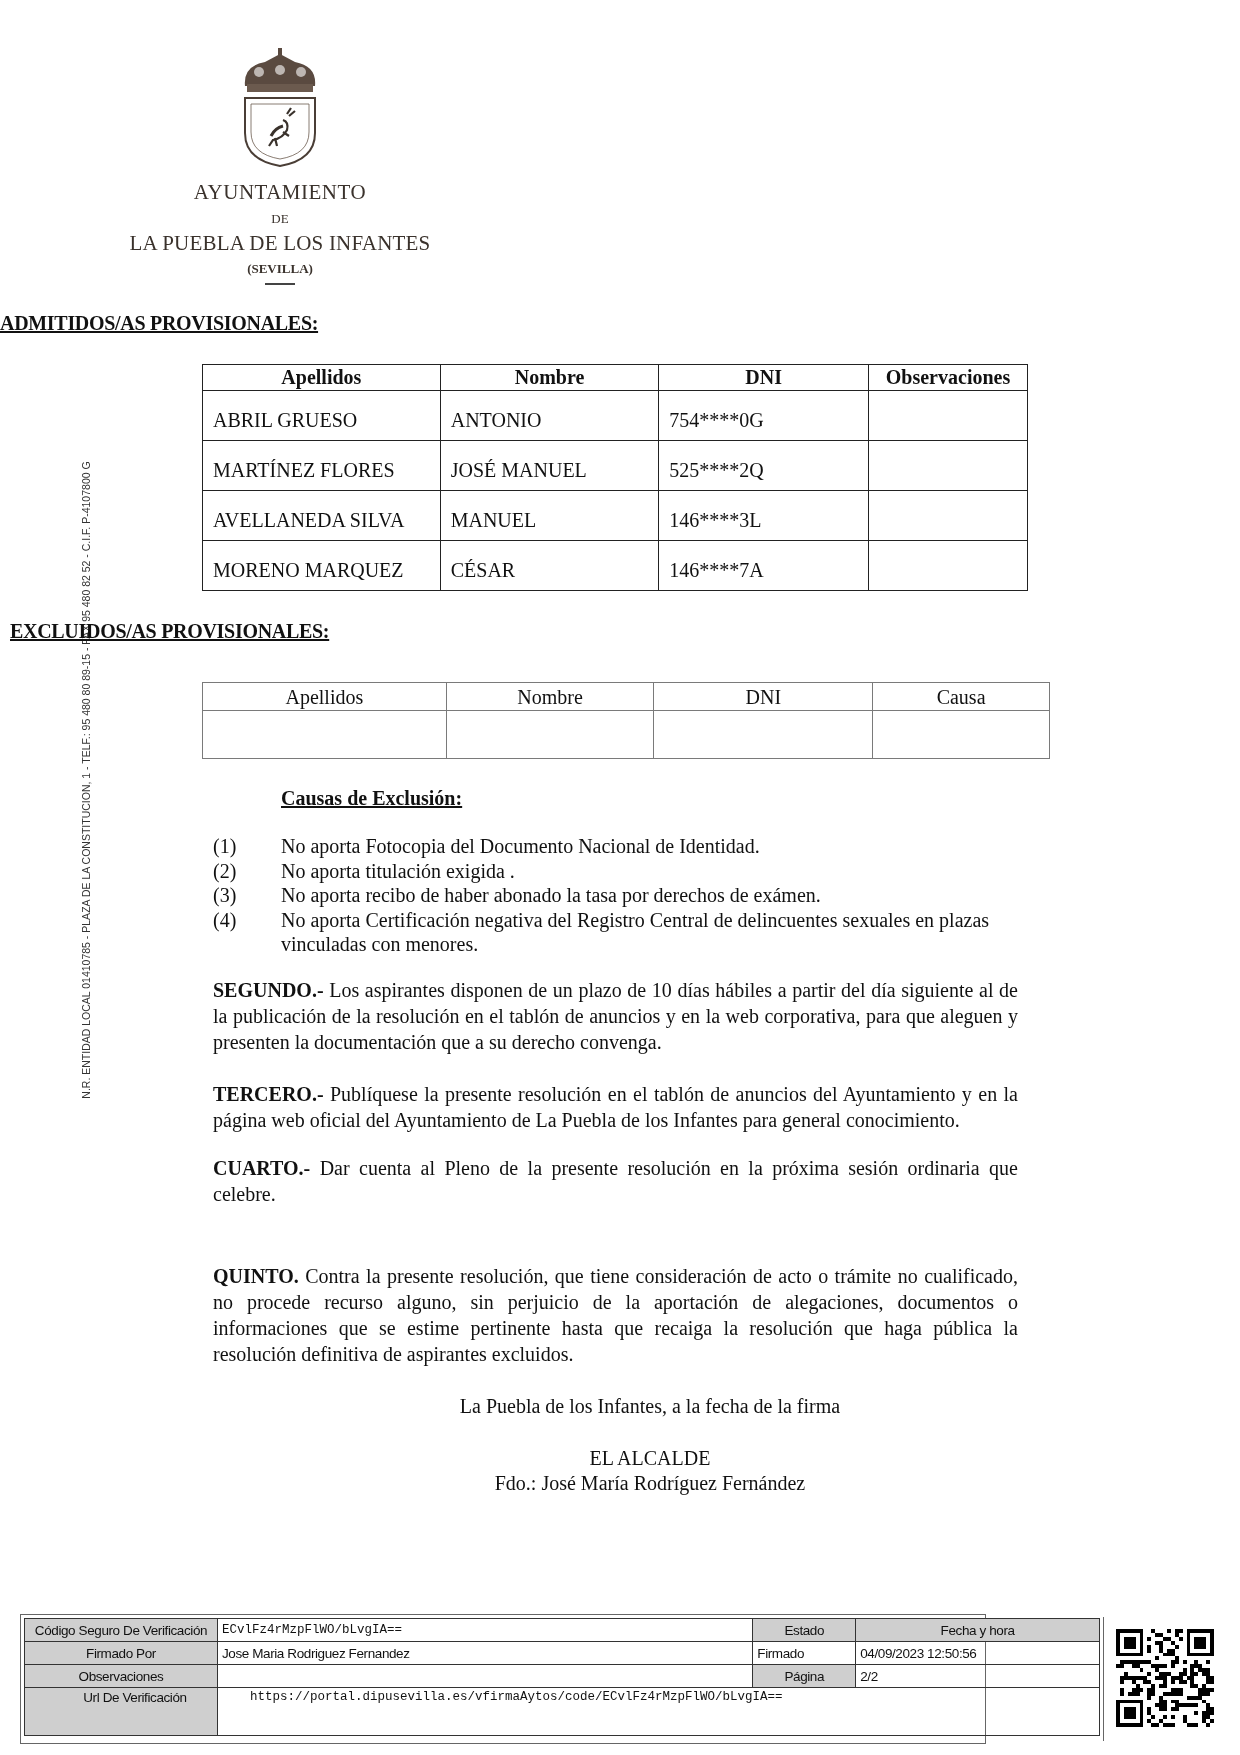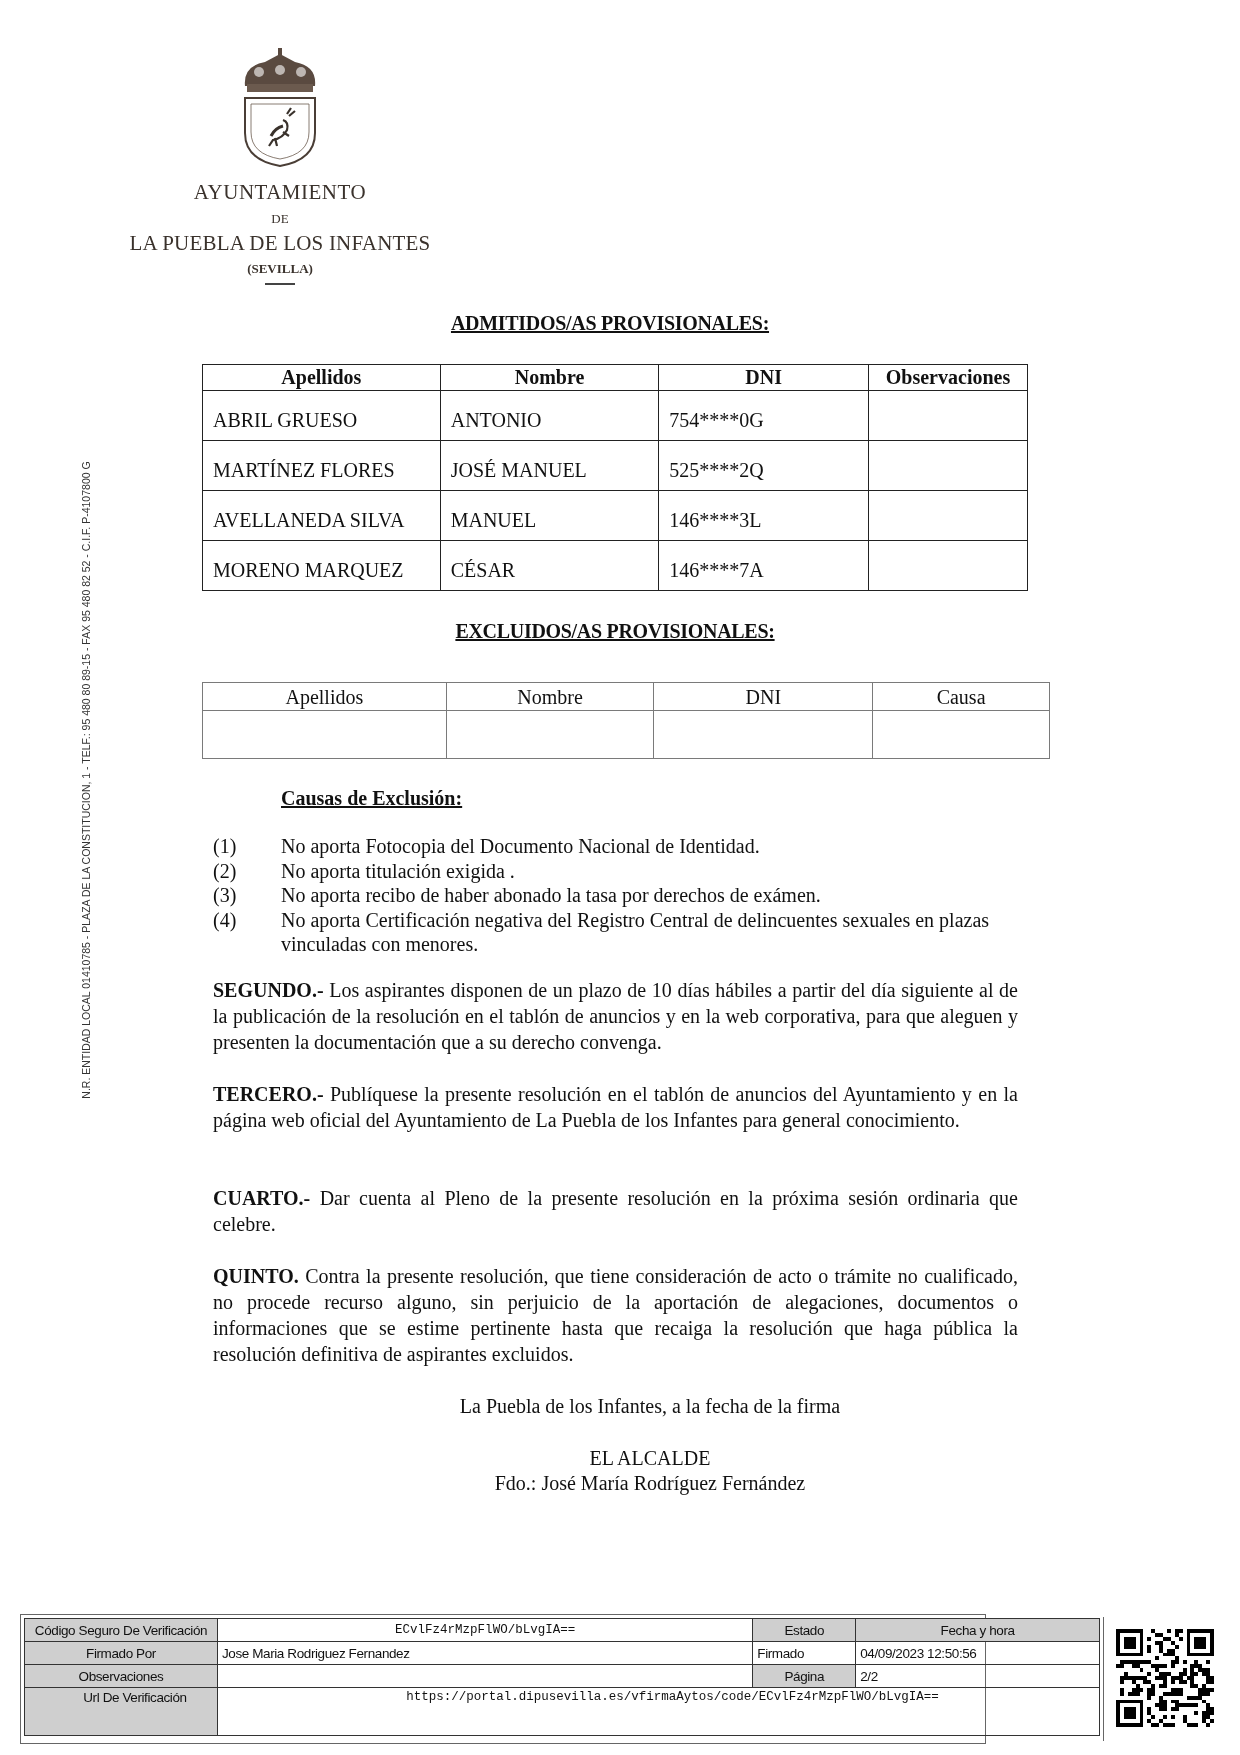--- a/index.html
+++ b/index.html
@@ -13,21 +13,21 @@
     .lh-line2 { font-size: 13px; margin-top: 6px; text-align: center; }
     .lh-line3 { font-size: 21px; margin-top: 4px; letter-spacing: 0.2px; }
     .lh-line4 { font-size: 13px; margin-top: 5px; font-weight: bold; }
     .lh-dash { width: 30px; height: 2px; background: #444; margin: 6px auto 0; }
 
     
     .side-text { position: absolute; left: 86px; top: 780px; transform: translate(-50%, -50%) rotate(-90deg);
       white-space: nowrap; font-family: "Liberation Sans", "DejaVu Sans", sans-serif; font-size: 10.5px; color: #333; }
 
     
-    .heading { position: absolute; left: 0; width: 1240px; text-align: center; font-weight: bold; font-size: 20px; text-decoration: underline; letter-spacing: -0.3px; }
+    .heading { position: absolute; left: 0; width: 1240px; font-weight: bold; font-size: 20px; text-decoration: underline; letter-spacing: -0.3px; }
     .h-admit { top: 312px; padding-right: 20px; }
     .h-excl { top: 620px; padding-right: 20px; padding-left: 10px; }
 
     
     table { border-collapse: collapse; position: absolute; }
     .t-admit { left: 202px; top: 364px; width: 826px; font-size: 20px; }
     .t-admit th, .t-admit td { border: 1.5px solid #222; vertical-align: top; text-align: left; padding: 0 10px; line-height: 24px; }
     .t-admit th { text-align: center; font-weight: bold; height: 26px; line-height: 24px; }
     .t-admit td { height: 50px; padding-top: 17px; }
     .t-admit col.c1 { width: 238px; } .t-admit col.c2 { width: 219px; }
@@ -46,37 +46,37 @@
     .causes { position: absolute; left: 213px; top: 834px; width: 800px; font-size: 20px; line-height: 24.5px; }
     .cause { display: flex; }
     .cause .num { width: 68px; flex: 0 0 68px; }
     .cause .txt { flex: 1; }
 
     
     .para { position: absolute; left: 213px; width: 805px; font-size: 20px; line-height: 26px; text-align: justify; }
     .para b { font-weight: bold; }
     .p-seg { top: 977px; }
     .p-ter { top: 1081px; }
-    .p-cua { top: 1185px; }
+    .p-cua { top: 1155px; }
     .p-qui { top: 1263px; }
 
     
     .sig { position: absolute; left: 0; width: 1300px; text-align: center; font-size: 20px; }
     .sig-place { top: 1395px; }
     .sig-title { top: 1447px; }
     .sig-name { top: 1472px; }
 
     
     .verif { position: absolute; left: 20px; top: 1614px; width: 966px; height: 130px; border: 1px solid #666; }
     .vt { position: absolute; left: 3px; top: 3px; width: 1076px; border-collapse: collapse;
       font-family: "Liberation Sans", "DejaVu Sans", sans-serif; font-size: 13.5px; letter-spacing: -0.4px; }
     .vt td { border: 1.5px solid #333; height: 23px; padding: 0 4px; white-space: nowrap; }
     .vt tr.url-row td { height: 48px; vertical-align: top; padding-top: 2px; padding-left: 32px; }
     .vt .lbl { background: #cfcfcf; text-align: center; }
-    .vt .mono { font-family: "Liberation Mono", "DejaVu Sans Mono", monospace; font-size: 12.5px; letter-spacing: 0; text-align: center; }
+    .vt .mono { font-family: "Liberation Mono", "DejaVu Sans Mono", monospace; font-size: 12.5px; letter-spacing: 0; text-align: left; }
     .vt .ctr { text-align: left; }
     .vt col.a { width: 193px; } .vt col.b { width: 536px; } .vt col.c { width: 103px; } .vt col.d { width: 244px; }
     .qr-box { position: absolute; left: 1082px; top: 2px; width: 115px; height: 124px; border-left: 1px solid #666; }
     .qr { position: absolute; left: 12px; top: 12px; width: 98px; height: 98px; }
   </style>
 </head>
 <body>
 
 <div class="letterhead">
   <svg class="crest" viewBox="0 0 110 120">

